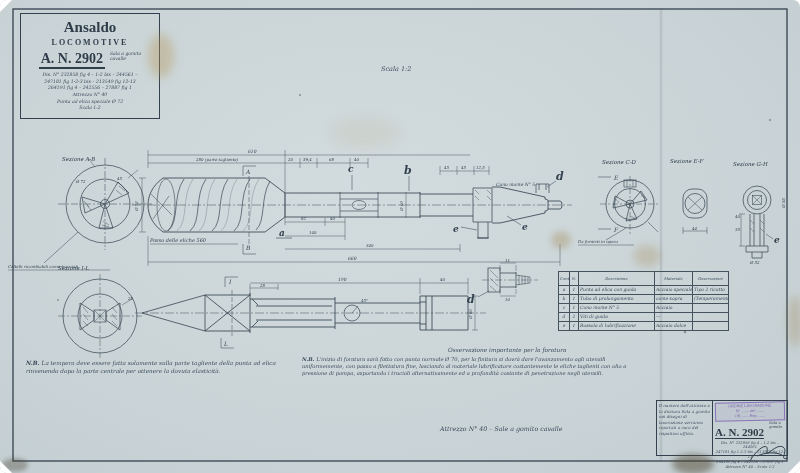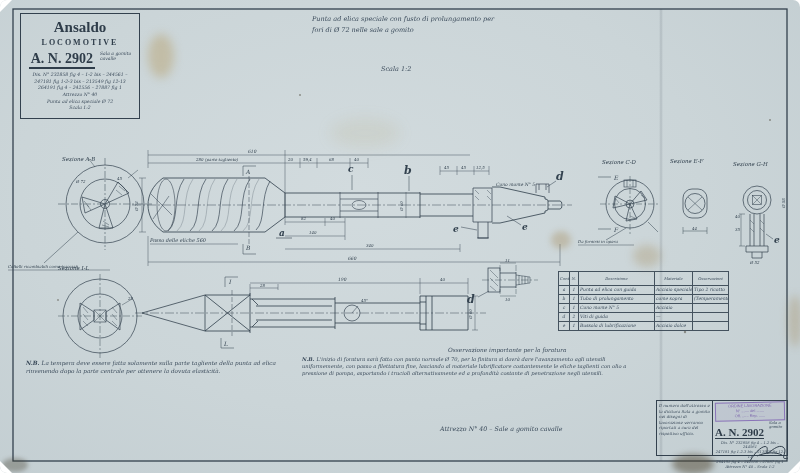--- a/index.html
+++ b/index.html
@@ -9,21 +9,21 @@
   .art{position:absolute;left:0;top:0;}
   svg text{font:italic 5px "DejaVu Serif",serif;fill:#33424f;}
   svg text.t4{font-size:4px;}
   svg text.t45{font-size:4.5px;}
   svg text.t6{font-size:6px;}
   svg text.pl{font:bold italic 11px "DejaVu Serif",serif;}
   svg text.pls{font:bold italic 9px "DejaVu Serif",serif;}
   svg text.sec{font:italic 5.5px "DejaVu Serif",serif;}
   .abs{position:absolute;}
   .hw{font-style:italic;color:#3a4a5a;}
-  .hdrbox{left:20px;top:13px;width:120px;height:106px;border:1.2px solid #33414e;box-sizing:border-box;text-align:center;}
+  .hdrbox{left:20px;top:13px;width:140px;height:106px;border:1.2px solid #33414e;box-sizing:border-box;text-align:center;}
   .brand1{font-family:"Liberation Serif",serif;font-weight:bold;font-size:15px;margin-top:5px;}
   .brand2{font-family:"Liberation Serif",serif;font-size:8px;letter-spacing:2px;margin-top:2px;font-weight:bold;}
   .dwgno{font-family:"Liberation Serif",serif;font-weight:bold;font-size:14px;margin-top:4px;
          display:inline-block;border-bottom:2px solid #2f3d4a;padding:0 2px;}
   .annot{display:inline-block;vertical-align:top;font-size:4.5px;line-height:1.1;text-align:left;margin-top:5px;}
   .hlines{font-size:4.6px;line-height:1.45;margin-top:3px;text-align:center;}
   .ctitle{left:312px;top:14px;width:270px;font-size:6.5px;line-height:1.7;text-align:left;}
   .scale{left:381px;top:65px;font-size:6.5px;}
   .noteL{left:26px;top:360px;width:266px;font-size:5.7px;line-height:1.35;}
   .obsH{left:448px;top:347px;font-size:5.8px;}
@@ -285,24 +285,20 @@
     <div class="hlines hw">
       <div>Dis. N° 232858 fig 4 – 1-2 bis – 244561 –</div>
       <div>247181 fig 1-2-3 bis – 213549 fig 12-13</div>
       <div>264191 fig 4 – 242556 – 27887 fig 1</div>
       <div>Attrezzo N° 40</div>
       <div>Punta ad elica speciale Ø 72</div>
       <div>Scala 1:2</div>
     </div>
   </div>
 
-  <div class="abs ctitle hw">
-    <div>Punta ad elica speciale con fusto di prolungamento per</div>
-    <div>fori di Ø 72 nelle sale a gomito</div>
-  </div>
   <div class="abs scale hw">Scala 1:2</div>
 
   <table class="parts">
     <colgroup>
         <col style="width:11px">
         <col style="width:9px">
         <col style="width:76px">
         <col style="width:38px">
         <col style="width:36px">
       </colgroup>

